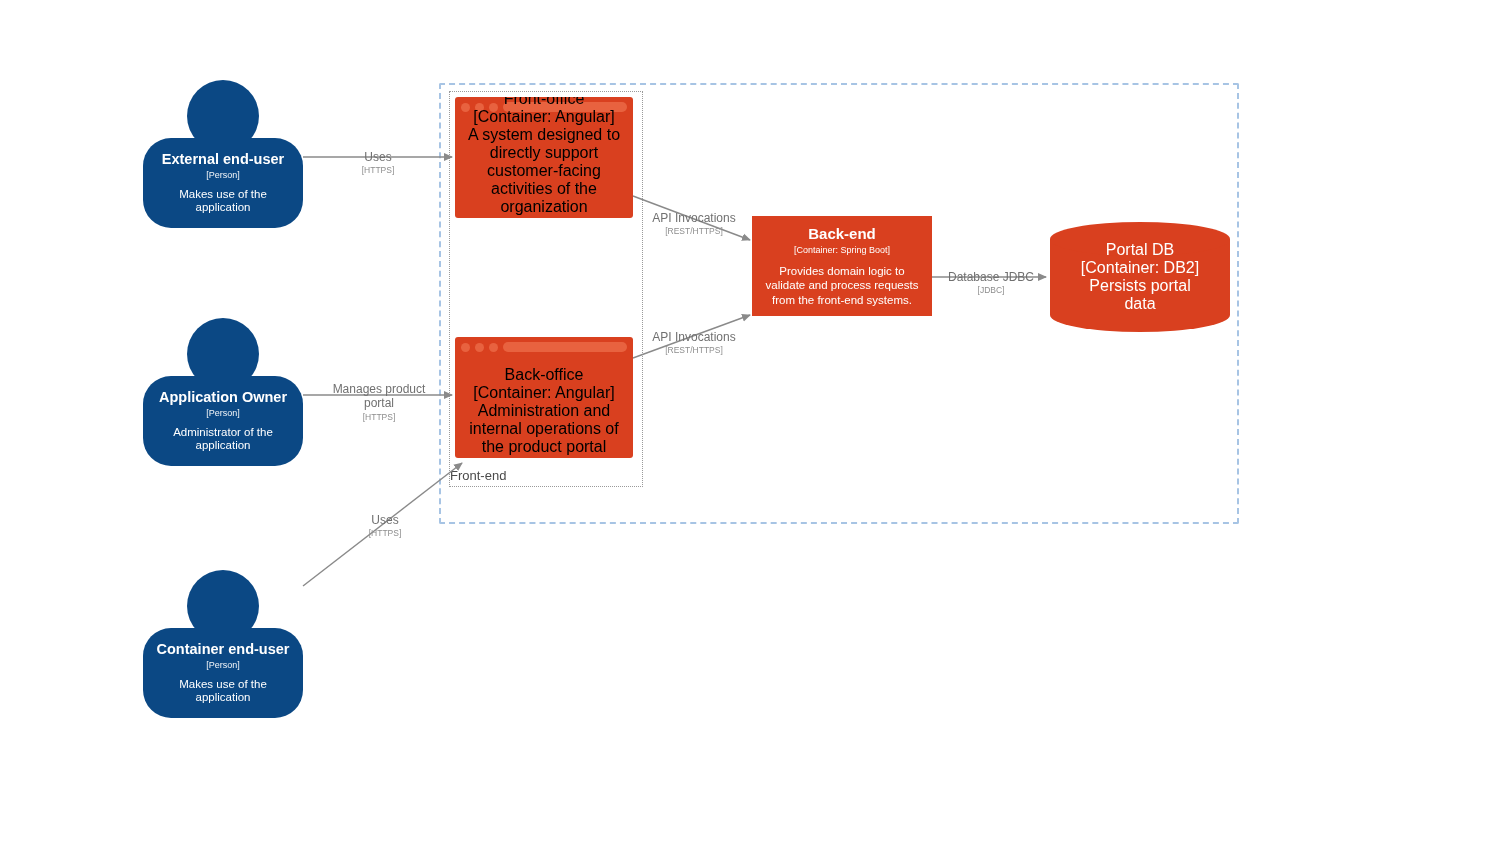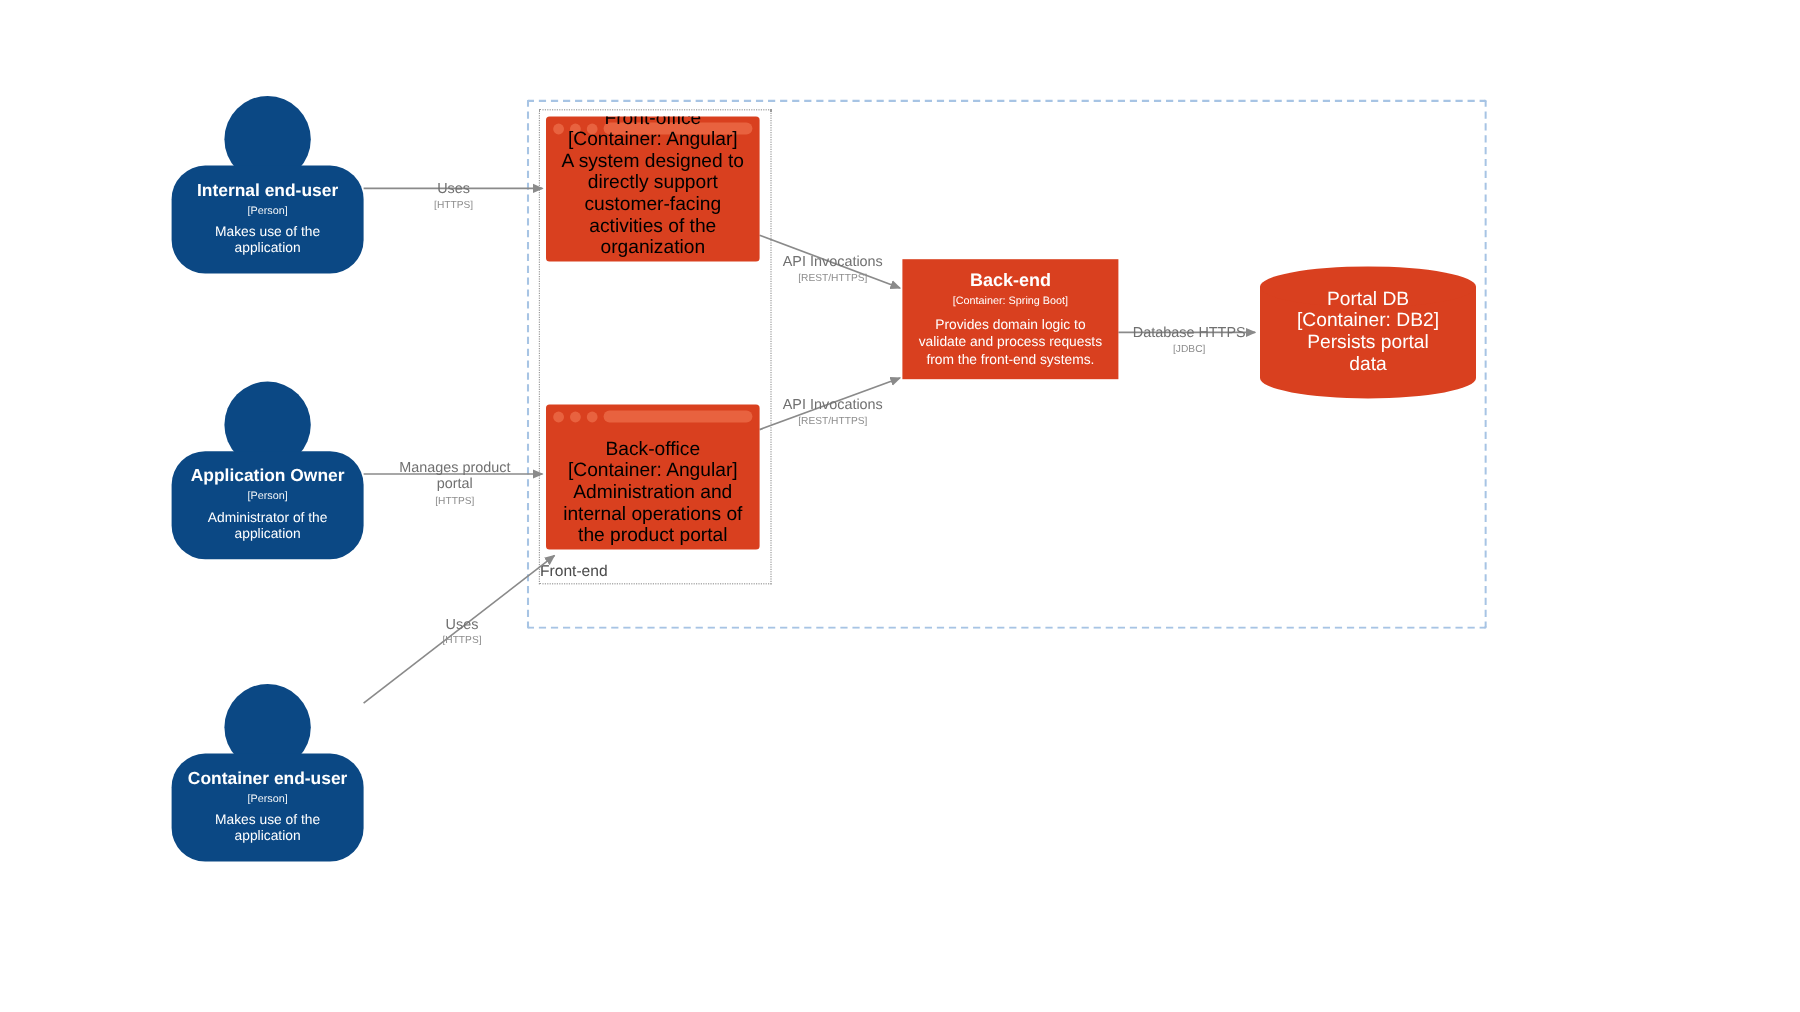--- a/index.html
+++ b/index.html
@@ -121,21 +121,21 @@
     <line x1="633" y1="196" x2="750" y2="240" stroke="#8a8a8a" stroke-width="1.4" marker-end="url(#arrow)"></line>
 
     <line x1="633" y1="358" x2="750" y2="315" stroke="#8a8a8a" stroke-width="1.4" marker-end="url(#arrow)"></line>
 
     <line x1="932" y1="277" x2="1046" y2="277" stroke="#8a8a8a" stroke-width="1.4" marker-end="url(#arrow)"></line>
   </svg>
 
   <div class="abs person" style="left:143px;top:80px;">
     <div class="person-head"></div>
     <div class="person-body">
-      <span class="p-name">Internal end-user</span>
+      <span class="p-name">External end-user</span>
       <span class="p-type">[Person]</span>
       <span class="p-desc">Makes use of the application</span>
     </div>
   </div>
 
   <div class="abs person" style="left:143px;top:318px;">
     <div class="person-head"></div>
     <div class="person-body">
       <span class="p-name">Application Owner</span>
       <span class="p-type">[Person]</span>
@@ -216,18 +216,18 @@
     <span class="r-text">API Invocations</span>
     <span class="r-tech">[REST/HTTPS]</span>
   </div>
 
   <div class="rel-label" style="left:639px;top:330px;width:110px;">
     <span class="r-text">API Invocations</span>
     <span class="r-tech">[REST/HTTPS]</span>
   </div>
 
   <div class="rel-label" style="left:938px;top:270px;width:106px;">
-    <span class="r-text">Database HTTPS</span>
+    <span class="r-text">Database JDBC</span>
     <span class="r-tech">[JDBC]</span>
   </div>
 
 
 </div>
 
 </body></html>

